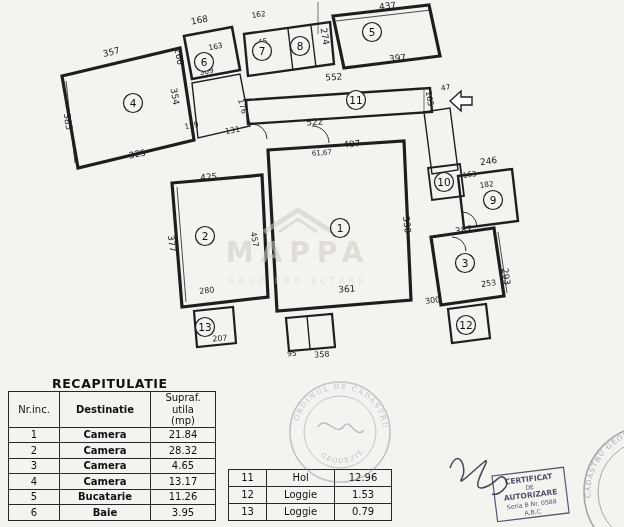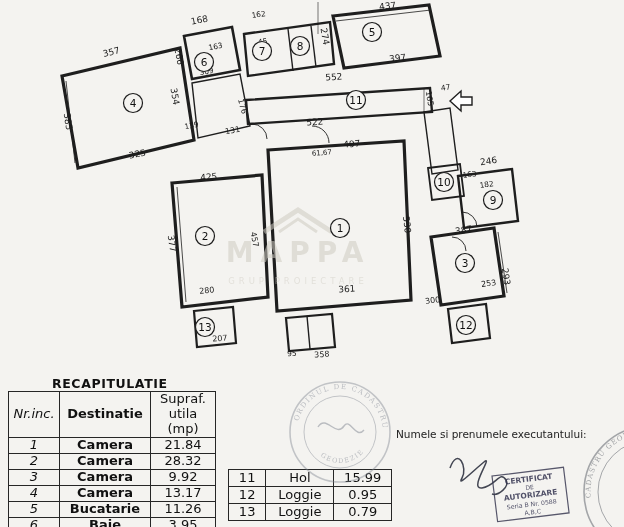--- a/index.html
+++ b/index.html
@@ -10,26 +10,26 @@
   .walls{stroke:#1e1e1e;fill:none;stroke-linejoin:miter;}
   .dim{fill:#1b1b1b;font-family:"DejaVu Sans",sans-serif;text-anchor:middle;}
   .room-circle{fill:#f4f3f0;stroke:#1c1c1c;stroke-width:1.2;}
   .room-num{fill:#111;font-size:10.5px;text-anchor:middle;font-family:"DejaVu Sans",sans-serif;}
   .bottom{position:absolute;left:0;top:372px;width:624px;height:155px;}
   .recap-title{position:absolute;left:52px;top:4px;font-size:12.5px;font-weight:bold;
                letter-spacing:.6px;color:#111;}
   table{border-collapse:collapse;color:#111;}
   table.left-tbl{position:absolute;left:8px;top:19px;width:208px;}
   table.right-tbl{position:absolute;left:228px;top:97px;width:164px;}
-  th,td{border:1px solid #262626;font-size:13px;font-weight:normal;
+  th,td{border:1px solid #262626;font-size:10px;font-weight:normal;
         text-align:center;padding:0 3px;line-height:1.15;}
   table.left-tbl th{height:26px;vertical-align:middle;}
   table.left-tbl td{height:14.5px;}
   table.right-tbl td{height:16px;}
-  .left-tbl th:nth-child(1), .left-tbl td:nth-child(1){width:44px;font-style:italic;}
+  .left-tbl th:nth-child(1), .left-tbl td:nth-child(1){width:44px;}
   .left-tbl th:nth-child(2), .left-tbl td:nth-child(2){width:84px;font-weight:bold;}
   .right-tbl td:nth-child(1){width:40px;}
   .right-tbl td:nth-child(2){width:74px;}
   .right-tbl td:nth-child(3){width:60px;}
   .executant{position:absolute;left:396px;top:56px;width:225px;font-size:10.5px;color:#222;}
   #stamps-svg{position:absolute;left:0;top:372px;pointer-events:none;}
   .stamp-text{font-family:"DejaVu Serif","Liberation Serif",serif;}
 </style>
 </head>
 <body>
@@ -179,21 +179,21 @@
             <td>21.84</td>
           </tr>
           <tr>
             <td>2</td>
             <td>Camera</td>
             <td>28.32</td>
           </tr>
           <tr>
             <td>3</td>
             <td>Camera</td>
-            <td>9.92</td>
+            <td>4.65</td>
           </tr>
           <tr>
             <td>4</td>
             <td>Camera</td>
             <td>13.17</td>
           </tr>
           <tr>
             <td>5</td>
             <td>Bucatarie</td>
             <td>11.26</td>
@@ -204,36 +204,35 @@
             <td>3.95</td>
           </tr>
         </tbody>
     </table>
 
     <table class="right-tbl">
       <tbody>
           <tr>
             <td>11</td>
             <td>Hol</td>
-            <td>15.99</td>
+            <td>12.96</td>
           </tr>
           <tr>
             <td>12</td>
             <td>Loggie</td>
-            <td>0.95</td>
+            <td>1.53</td>
           </tr>
           <tr>
             <td>13</td>
             <td>Loggie</td>
             <td>0.79</td>
           </tr>
         </tbody>
     </table>
 
-    <div class="executant">Numele si prenumele executantului:</div>
   </div>
 
   <svg id="stamps-svg" width="624" height="155" viewBox="0 0 624 155">
 
     <g opacity="0.42">
       <circle cx="340" cy="60" r="50" fill="none" stroke="#7d838e" stroke-width="1.6"></circle>
       <circle cx="340" cy="60" r="36" fill="none" stroke="#7d838e" stroke-width="1"></circle>
       <defs>
         <path id="arcTop" d="M 297,60 A 43 43 0 0 1 383,60"></path>
         <path id="arcBot" d="M 309,60 A 31 31 0 0 0 371,60"></path>

